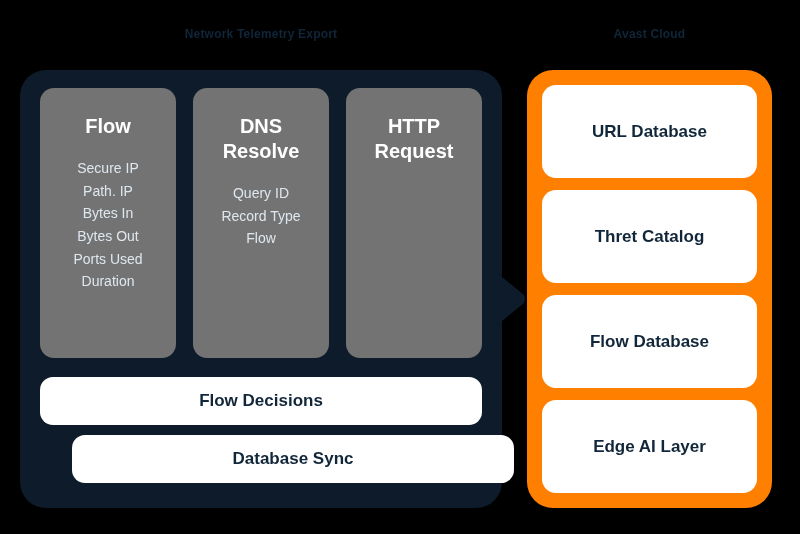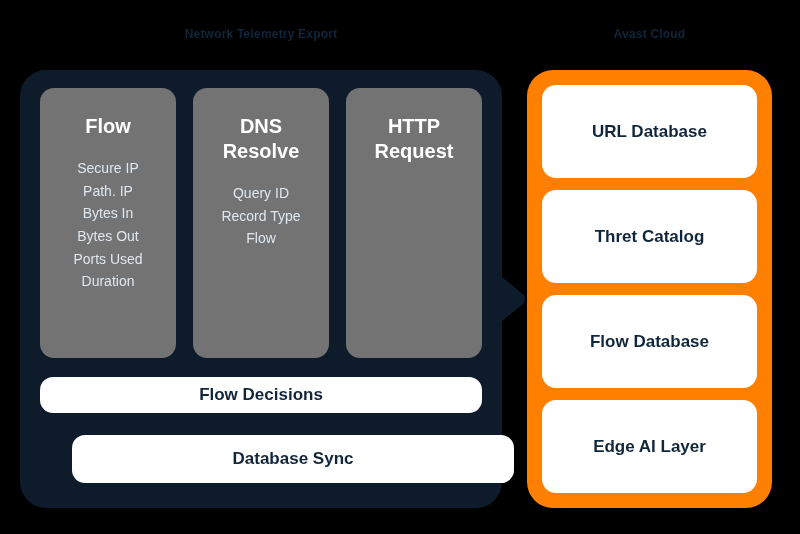--- a/index.html
+++ b/index.html
@@ -96,21 +96,21 @@
     position: absolute;
     background: #ffffff;
     border-radius: 13px;
     display: flex;
     align-items: center;
     justify-content: center;
     color: #12263a;
     font-size: 17px;
     font-weight: bold;
   }
-  #bar-flow-decisions { left: 20px; top: 307px; width: 442px; height: 36px; }
+  #bar-flow-decisions { left: 20px; top: 307px; width: 442px; height: 48px; }
   #bar-database-sync  { left: 20px; top: 365px; width: 442px; height: 48px; margin-left: 32px; }
 
   
   .connector-arrow {
     position: absolute;
     left: 496px;
     top: 272px;
     width: 30px;
     height: 54px;
   }

